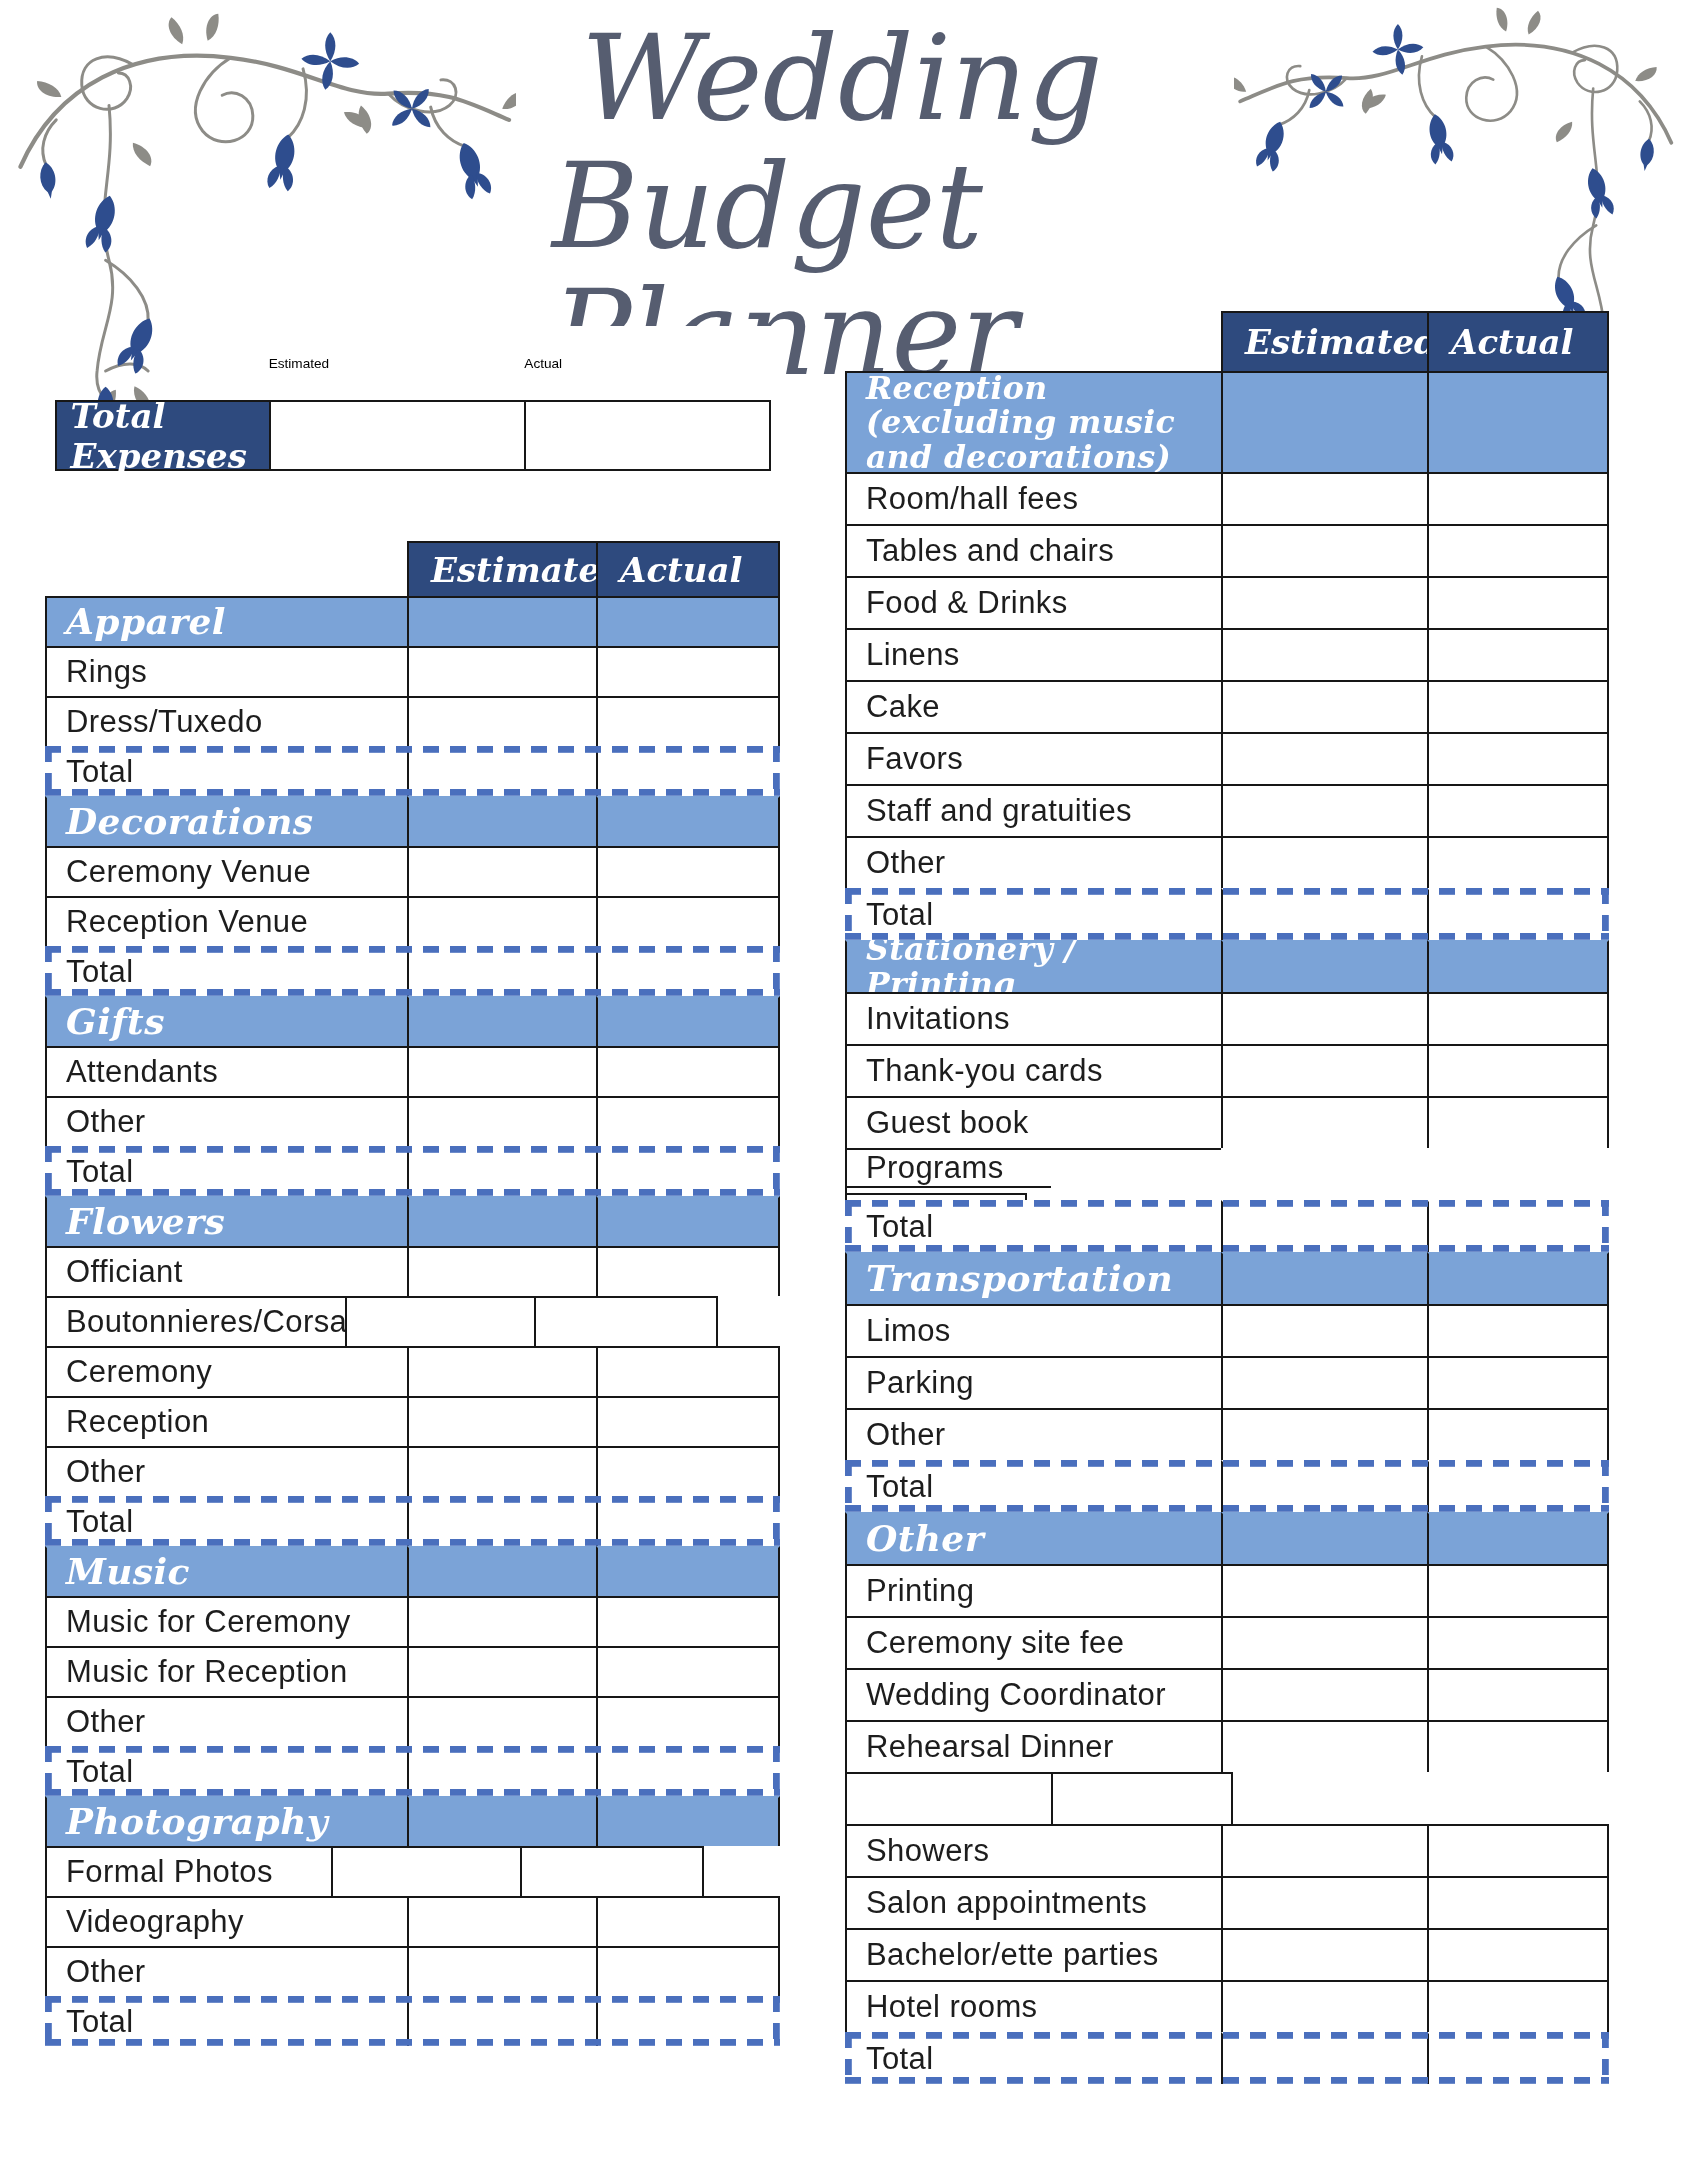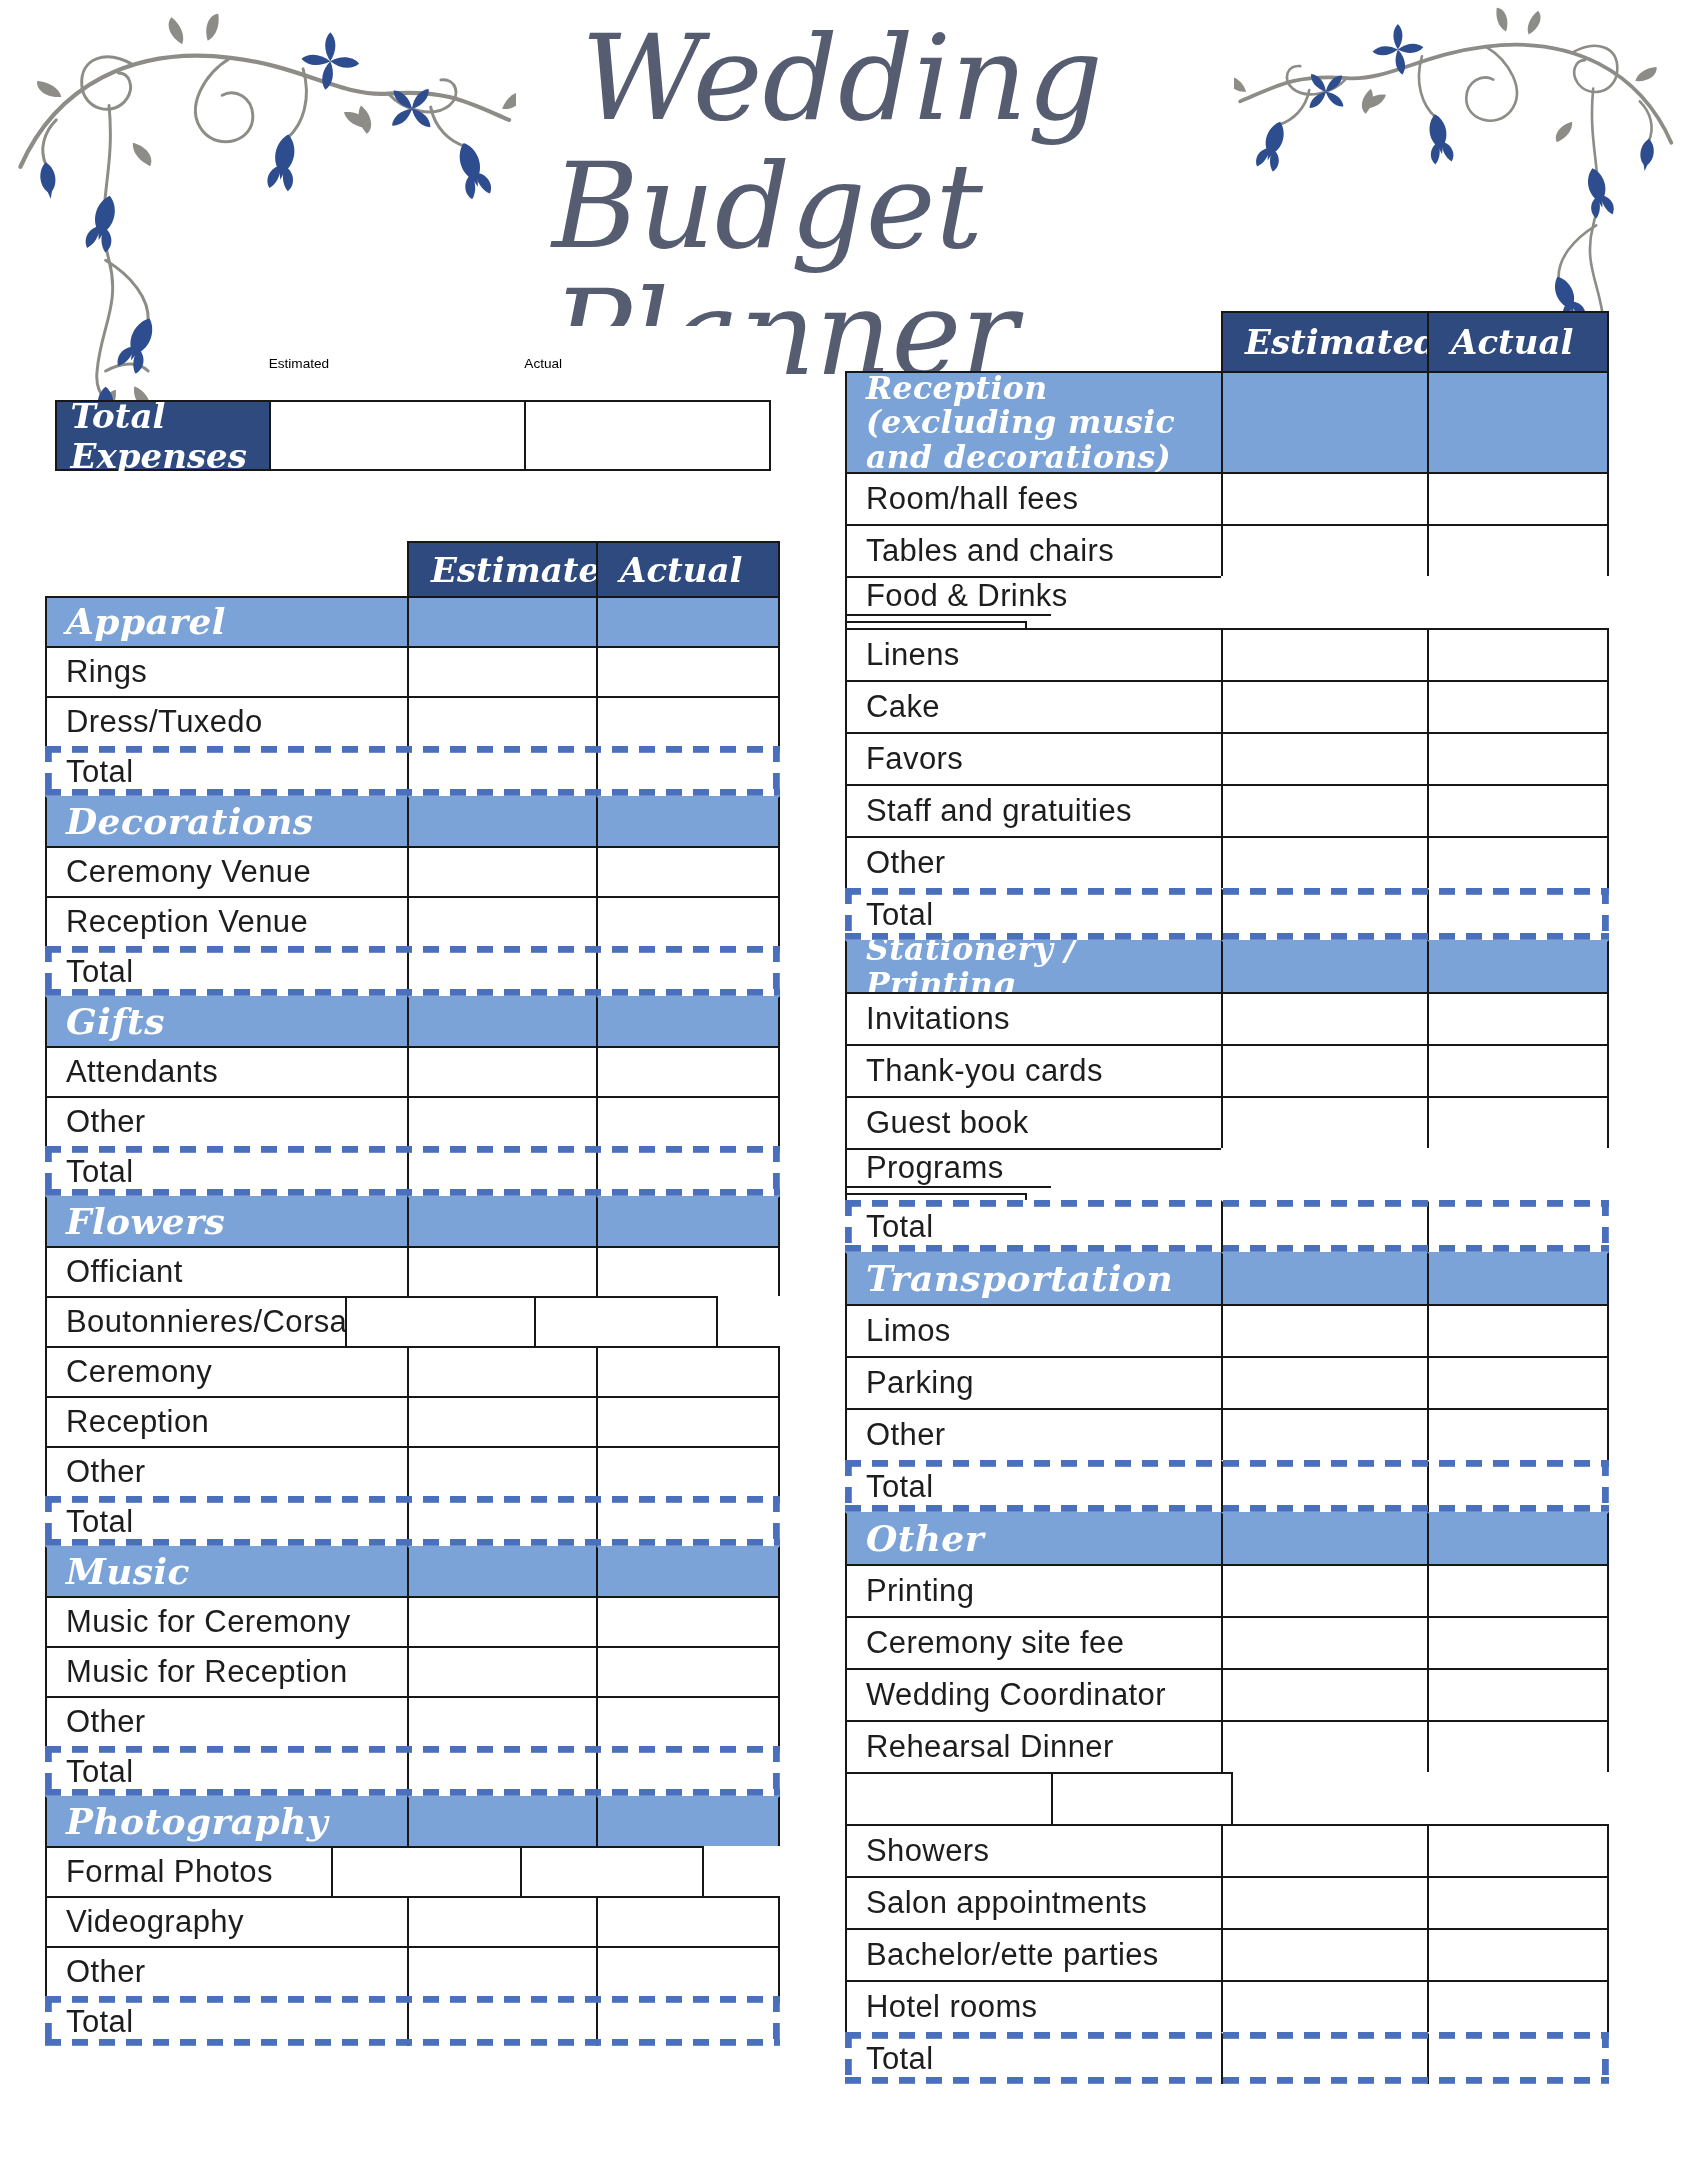--- a/index.html
+++ b/index.html
@@ -408,51 +408,130 @@
       <div class="cell c-est" style="width: 206px;"></div>
       <div class="cell c-act" style="width: 182px;"></div>
     </div>
     <div class="trow item" style="height: 52px;">
       <div class="cell c-label" style="width: 376px;">
         <span class="itemtext">Tables and chairs</span>
       </div>
       <div class="cell c-est" style="width: 206px;"></div>
       <div class="cell c-act" style="width: 182px;"></div>
     </div>
+    <div class="trow item" style="height: 52px;">
+      <div class="cell c-label" style="width: 376px;">
+        <span class="itemtext">Food &amp; Drinks</span>
+      </div>
+      <div class="cell c-est" style="width: 206px;"></div>
+      <div class="cell c-act" style="width: 182px;"></div>
+    </div>
+    <div class="trow item" style="height: 52px;">
+      <div class="cell c-label" style="width: 376px;">
+        <span class="itemtext">Linens</span>
+      </div>
+      <div class="cell c-est" style="width: 206px;"></div>
+      <div class="cell c-act" style="width: 182px;"></div>
+    </div>
+    <div class="trow item" style="height: 52px;">
+      <div class="cell c-label" style="width: 376px;">
+        <span class="itemtext">Cake</span>
+      </div>
+      <div class="cell c-est" style="width: 206px;"></div>
+      <div class="cell c-act" style="width: 182px;"></div>
+    </div>
+    <div class="trow item" style="height: 52px;">
+      <div class="cell c-label" style="width: 376px;">
+        <span class="itemtext">Favors</span>
+      </div>
+      <div class="cell c-est" style="width: 206px;"></div>
+      <div class="cell c-act" style="width: 182px;"></div>
+    </div>
+    <div class="trow item" style="height: 52px;">
+      <div class="cell c-label" style="width: 376px;">
+        <span class="itemtext">Staff and gratuities</span>
+      </div>
+      <div class="cell c-est" style="width: 206px;"></div>
+      <div class="cell c-act" style="width: 182px;"></div>
+    </div>
+    <div class="trow item" style="height: 52px;">
+      <div class="cell c-label" style="width: 376px;">
+        <span class="itemtext">Other</span>
+      </div>
+      <div class="cell c-est" style="width: 206px;"></div>
+      <div class="cell c-act" style="width: 182px;"></div>
+    </div>
+    <div class="trow total" style="height: 52px;">
+      <div class="cell c-label" style="width: 376px;">
+        <span class="itemtext">Total</span>
+      </div>
+      <div class="cell c-est" style="width: 206px;"></div>
+      <div class="cell c-act" style="width: 182px;"></div>
+      <div class="dash-overlay"></div>
+    </div>
+    <div class="trow sec no-top" style="height: 52px;">
+      <div class="cell c-label" style="width: 376px;">
+        <span class="seclabel long">Stationery / Printing</span>
+      </div>
+      <div class="cell c-est" style="width: 206px;"></div>
+      <div class="cell c-act" style="width: 182px;"></div>
+    </div>
+    <div class="trow item" style="height: 52px;">
+      <div class="cell c-label" style="width: 376px;">
+        <span class="itemtext">Invitations</span>
+      </div>
+      <div class="cell c-est" style="width: 206px;"></div>
+      <div class="cell c-act" style="width: 182px;"></div>
+    </div>
+    <div class="trow item" style="height: 52px;">
+      <div class="cell c-label" style="width: 376px;">
+        <span class="itemtext">Thank-you cards</span>
+      </div>
+      <div class="cell c-est" style="width: 206px;"></div>
+      <div class="cell c-act" style="width: 182px;"></div>
+    </div>
+    <div class="trow item" style="height: 52px;">
+      <div class="cell c-label" style="width: 376px;">
+        <span class="itemtext">Guest book</span>
+      </div>
+      <div class="cell c-est" style="width: 206px;"></div>
+      <div class="cell c-act" style="width: 182px;"></div>
+    </div>
     <div class="trow item" style="height: 52px; flex-direction: column;">
       <div class="cell c-label" style="width: 376px;">
-        <span class="itemtext">Food &amp; Drinks</span>
-      </div>
-      <div class="cell c-est" style="width: 206px;"></div>
-      <div class="cell c-act" style="width: 182px;"></div>
-    </div>
-    <div class="trow item" style="height: 52px;">
-      <div class="cell c-label" style="width: 376px;">
-        <span class="itemtext">Linens</span>
-      </div>
-      <div class="cell c-est" style="width: 206px;"></div>
-      <div class="cell c-act" style="width: 182px;"></div>
-    </div>
-    <div class="trow item" style="height: 52px;">
-      <div class="cell c-label" style="width: 376px;">
-        <span class="itemtext">Cake</span>
-      </div>
-      <div class="cell c-est" style="width: 206px;"></div>
-      <div class="cell c-act" style="width: 182px;"></div>
-    </div>
-    <div class="trow item" style="height: 52px;">
-      <div class="cell c-label" style="width: 376px;">
-        <span class="itemtext">Favors</span>
-      </div>
-      <div class="cell c-est" style="width: 206px;"></div>
-      <div class="cell c-act" style="width: 182px;"></div>
-    </div>
-    <div class="trow item" style="height: 52px;">
-      <div class="cell c-label" style="width: 376px;">
-        <span class="itemtext">Staff and gratuities</span>
+        <span class="itemtext">Programs</span>
+      </div>
+      <div class="cell c-est" style="width: 206px;"></div>
+      <div class="cell c-act" style="width: 182px;"></div>
+    </div>
+    <div class="trow total" style="height: 52px;">
+      <div class="cell c-label" style="width: 376px;">
+        <span class="itemtext">Total</span>
+      </div>
+      <div class="cell c-est" style="width: 206px;"></div>
+      <div class="cell c-act" style="width: 182px;"></div>
+      <div class="dash-overlay"></div>
+    </div>
+    <div class="trow sec no-top" style="height: 52px;">
+      <div class="cell c-label" style="width: 376px;">
+        <span class="seclabel">Transportation</span>
+      </div>
+      <div class="cell c-est" style="width: 206px;"></div>
+      <div class="cell c-act" style="width: 182px;"></div>
+    </div>
+    <div class="trow item" style="height: 52px;">
+      <div class="cell c-label" style="width: 376px;">
+        <span class="itemtext">Limos</span>
+      </div>
+      <div class="cell c-est" style="width: 206px;"></div>
+      <div class="cell c-act" style="width: 182px;"></div>
+    </div>
+    <div class="trow item" style="height: 52px;">
+      <div class="cell c-label" style="width: 376px;">
+        <span class="itemtext">Parking</span>
       </div>
       <div class="cell c-est" style="width: 206px;"></div>
       <div class="cell c-act" style="width: 182px;"></div>
     </div>
     <div class="trow item" style="height: 52px;">
       <div class="cell c-label" style="width: 376px;">
         <span class="itemtext">Other</span>
       </div>
       <div class="cell c-est" style="width: 206px;"></div>
       <div class="cell c-act" style="width: 182px;"></div>
@@ -460,166 +539,87 @@
     <div class="trow total" style="height: 52px;">
       <div class="cell c-label" style="width: 376px;">
         <span class="itemtext">Total</span>
       </div>
       <div class="cell c-est" style="width: 206px;"></div>
       <div class="cell c-act" style="width: 182px;"></div>
       <div class="dash-overlay"></div>
     </div>
     <div class="trow sec no-top" style="height: 52px;">
       <div class="cell c-label" style="width: 376px;">
-        <span class="seclabel long">Stationery / Printing</span>
-      </div>
-      <div class="cell c-est" style="width: 206px;"></div>
-      <div class="cell c-act" style="width: 182px;"></div>
-    </div>
-    <div class="trow item" style="height: 52px;">
-      <div class="cell c-label" style="width: 376px;">
-        <span class="itemtext">Invitations</span>
-      </div>
-      <div class="cell c-est" style="width: 206px;"></div>
-      <div class="cell c-act" style="width: 182px;"></div>
-    </div>
-    <div class="trow item" style="height: 52px;">
-      <div class="cell c-label" style="width: 376px;">
-        <span class="itemtext">Thank-you cards</span>
-      </div>
-      <div class="cell c-est" style="width: 206px;"></div>
-      <div class="cell c-act" style="width: 182px;"></div>
-    </div>
-    <div class="trow item" style="height: 52px;">
-      <div class="cell c-label" style="width: 376px;">
-        <span class="itemtext">Guest book</span>
-      </div>
-      <div class="cell c-est" style="width: 206px;"></div>
-      <div class="cell c-act" style="width: 182px;"></div>
-    </div>
-    <div class="trow item" style="height: 52px; flex-direction: column;">
-      <div class="cell c-label" style="width: 376px;">
-        <span class="itemtext">Programs</span>
+        <span class="seclabel">Other</span>
+      </div>
+      <div class="cell c-est" style="width: 206px;"></div>
+      <div class="cell c-act" style="width: 182px;"></div>
+    </div>
+    <div class="trow item" style="height: 52px;">
+      <div class="cell c-label" style="width: 376px;">
+        <span class="itemtext">Printing</span>
+      </div>
+      <div class="cell c-est" style="width: 206px;"></div>
+      <div class="cell c-act" style="width: 182px;"></div>
+    </div>
+    <div class="trow item" style="height: 52px;">
+      <div class="cell c-label" style="width: 376px;">
+        <span class="itemtext">Ceremony site fee</span>
+      </div>
+      <div class="cell c-est" style="width: 206px;"></div>
+      <div class="cell c-act" style="width: 182px;"></div>
+    </div>
+    <div class="trow item" style="height: 52px;">
+      <div class="cell c-label" style="width: 376px;">
+        <span class="itemtext">Wedding Coordinator</span>
+      </div>
+      <div class="cell c-est" style="width: 206px;"></div>
+      <div class="cell c-act" style="width: 182px;"></div>
+    </div>
+    <div class="trow item" style="height: 52px;">
+      <div class="cell c-label" style="width: 376px;">
+        <span class="itemtext">Rehearsal Dinner</span>
+      </div>
+      <div class="cell c-est" style="width: 206px;"></div>
+      <div class="cell c-act" style="width: 182px;"></div>
+    </div>
+    <div class="trow item" style="height: 52px;">
+      <div class="cell c-est" style="width: 206px;"></div>
+      <div class="cell c-act" style="width: 182px;"></div>
+    </div>
+    <div class="trow item" style="height: 52px;">
+      <div class="cell c-label" style="width: 376px;">
+        <span class="itemtext">Showers</span>
+      </div>
+      <div class="cell c-est" style="width: 206px;"></div>
+      <div class="cell c-act" style="width: 182px;"></div>
+    </div>
+    <div class="trow item" style="height: 52px;">
+      <div class="cell c-label" style="width: 376px;">
+        <span class="itemtext">Salon appointments</span>
+      </div>
+      <div class="cell c-est" style="width: 206px;"></div>
+      <div class="cell c-act" style="width: 182px;"></div>
+    </div>
+    <div class="trow item" style="height: 52px;">
+      <div class="cell c-label" style="width: 376px;">
+        <span class="itemtext">Bachelor/ette parties</span>
+      </div>
+      <div class="cell c-est" style="width: 206px;"></div>
+      <div class="cell c-act" style="width: 182px;"></div>
+    </div>
+    <div class="trow item" style="height: 52px;">
+      <div class="cell c-label" style="width: 376px;">
+        <span class="itemtext">Hotel rooms</span>
       </div>
       <div class="cell c-est" style="width: 206px;"></div>
       <div class="cell c-act" style="width: 182px;"></div>
     </div>
     <div class="trow total" style="height: 52px;">
       <div class="cell c-label" style="width: 376px;">
         <span class="itemtext">Total</span>
       </div>
       <div class="cell c-est" style="width: 206px;"></div>
       <div class="cell c-act" style="width: 182px;"></div>
       <div class="dash-overlay"></div>
     </div>
-    <div class="trow sec no-top" style="height: 52px;">
-      <div class="cell c-label" style="width: 376px;">
-        <span class="seclabel">Transportation</span>
-      </div>
-      <div class="cell c-est" style="width: 206px;"></div>
-      <div class="cell c-act" style="width: 182px;"></div>
-    </div>
-    <div class="trow item" style="height: 52px;">
-      <div class="cell c-label" style="width: 376px;">
-        <span class="itemtext">Limos</span>
-      </div>
-      <div class="cell c-est" style="width: 206px;"></div>
-      <div class="cell c-act" style="width: 182px;"></div>
-    </div>
-    <div class="trow item" style="height: 52px;">
-      <div class="cell c-label" style="width: 376px;">
-        <span class="itemtext">Parking</span>
-      </div>
-      <div class="cell c-est" style="width: 206px;"></div>
-      <div class="cell c-act" style="width: 182px;"></div>
-    </div>
-    <div class="trow item" style="height: 52px;">
-      <div class="cell c-label" style="width: 376px;">
-        <span class="itemtext">Other</span>
-      </div>
-      <div class="cell c-est" style="width: 206px;"></div>
-      <div class="cell c-act" style="width: 182px;"></div>
-    </div>
-    <div class="trow total" style="height: 52px;">
-      <div class="cell c-label" style="width: 376px;">
-        <span class="itemtext">Total</span>
-      </div>
-      <div class="cell c-est" style="width: 206px;"></div>
-      <div class="cell c-act" style="width: 182px;"></div>
-      <div class="dash-overlay"></div>
-    </div>
-    <div class="trow sec no-top" style="height: 52px;">
-      <div class="cell c-label" style="width: 376px;">
-        <span class="seclabel">Other</span>
-      </div>
-      <div class="cell c-est" style="width: 206px;"></div>
-      <div class="cell c-act" style="width: 182px;"></div>
-    </div>
-    <div class="trow item" style="height: 52px;">
-      <div class="cell c-label" style="width: 376px;">
-        <span class="itemtext">Printing</span>
-      </div>
-      <div class="cell c-est" style="width: 206px;"></div>
-      <div class="cell c-act" style="width: 182px;"></div>
-    </div>
-    <div class="trow item" style="height: 52px;">
-      <div class="cell c-label" style="width: 376px;">
-        <span class="itemtext">Ceremony site fee</span>
-      </div>
-      <div class="cell c-est" style="width: 206px;"></div>
-      <div class="cell c-act" style="width: 182px;"></div>
-    </div>
-    <div class="trow item" style="height: 52px;">
-      <div class="cell c-label" style="width: 376px;">
-        <span class="itemtext">Wedding Coordinator</span>
-      </div>
-      <div class="cell c-est" style="width: 206px;"></div>
-      <div class="cell c-act" style="width: 182px;"></div>
-    </div>
-    <div class="trow item" style="height: 52px;">
-      <div class="cell c-label" style="width: 376px;">
-        <span class="itemtext">Rehearsal Dinner</span>
-      </div>
-      <div class="cell c-est" style="width: 206px;"></div>
-      <div class="cell c-act" style="width: 182px;"></div>
-    </div>
-    <div class="trow item" style="height: 52px;">
-      <div class="cell c-est" style="width: 206px;"></div>
-      <div class="cell c-act" style="width: 182px;"></div>
-    </div>
-    <div class="trow item" style="height: 52px;">
-      <div class="cell c-label" style="width: 376px;">
-        <span class="itemtext">Showers</span>
-      </div>
-      <div class="cell c-est" style="width: 206px;"></div>
-      <div class="cell c-act" style="width: 182px;"></div>
-    </div>
-    <div class="trow item" style="height: 52px;">
-      <div class="cell c-label" style="width: 376px;">
-        <span class="itemtext">Salon appointments</span>
-      </div>
-      <div class="cell c-est" style="width: 206px;"></div>
-      <div class="cell c-act" style="width: 182px;"></div>
-    </div>
-    <div class="trow item" style="height: 52px;">
-      <div class="cell c-label" style="width: 376px;">
-        <span class="itemtext">Bachelor/ette parties</span>
-      </div>
-      <div class="cell c-est" style="width: 206px;"></div>
-      <div class="cell c-act" style="width: 182px;"></div>
-    </div>
-    <div class="trow item" style="height: 52px;">
-      <div class="cell c-label" style="width: 376px;">
-        <span class="itemtext">Hotel rooms</span>
-      </div>
-      <div class="cell c-est" style="width: 206px;"></div>
-      <div class="cell c-act" style="width: 182px;"></div>
-    </div>
-    <div class="trow total" style="height: 52px;">
-      <div class="cell c-label" style="width: 376px;">
-        <span class="itemtext">Total</span>
-      </div>
-      <div class="cell c-est" style="width: 206px;"></div>
-      <div class="cell c-act" style="width: 182px;"></div>
-      <div class="dash-overlay"></div>
-    </div>
   </div>
 
 
 </body></html>

